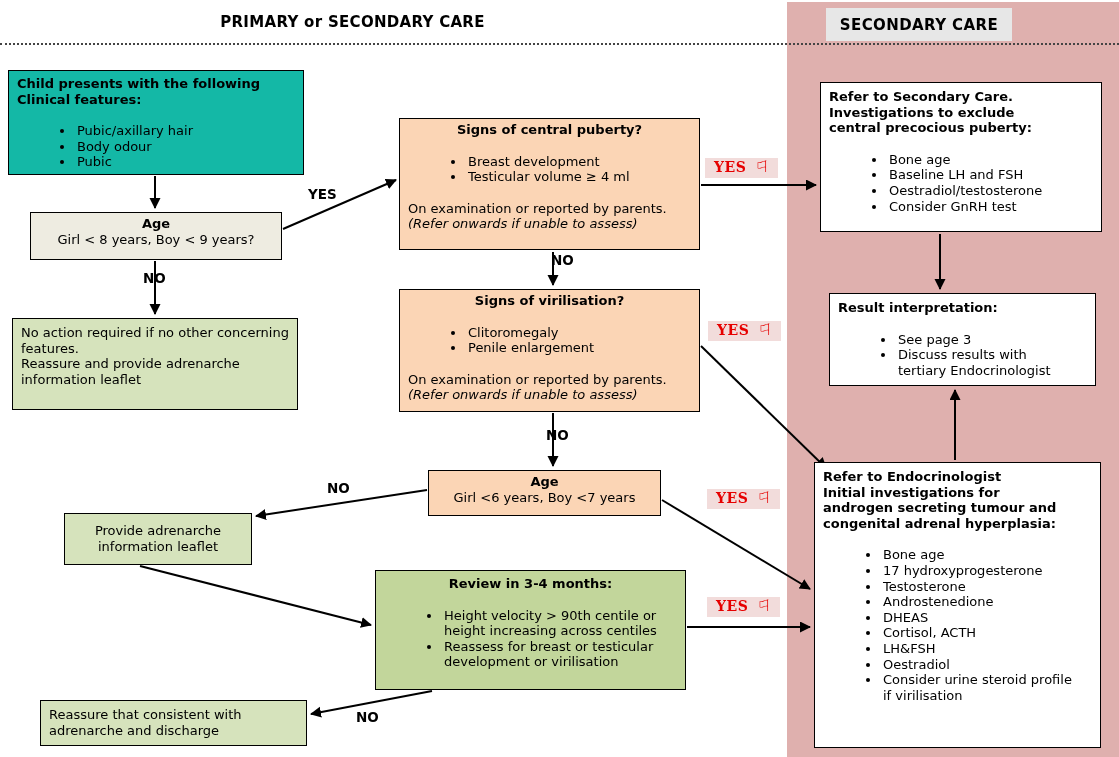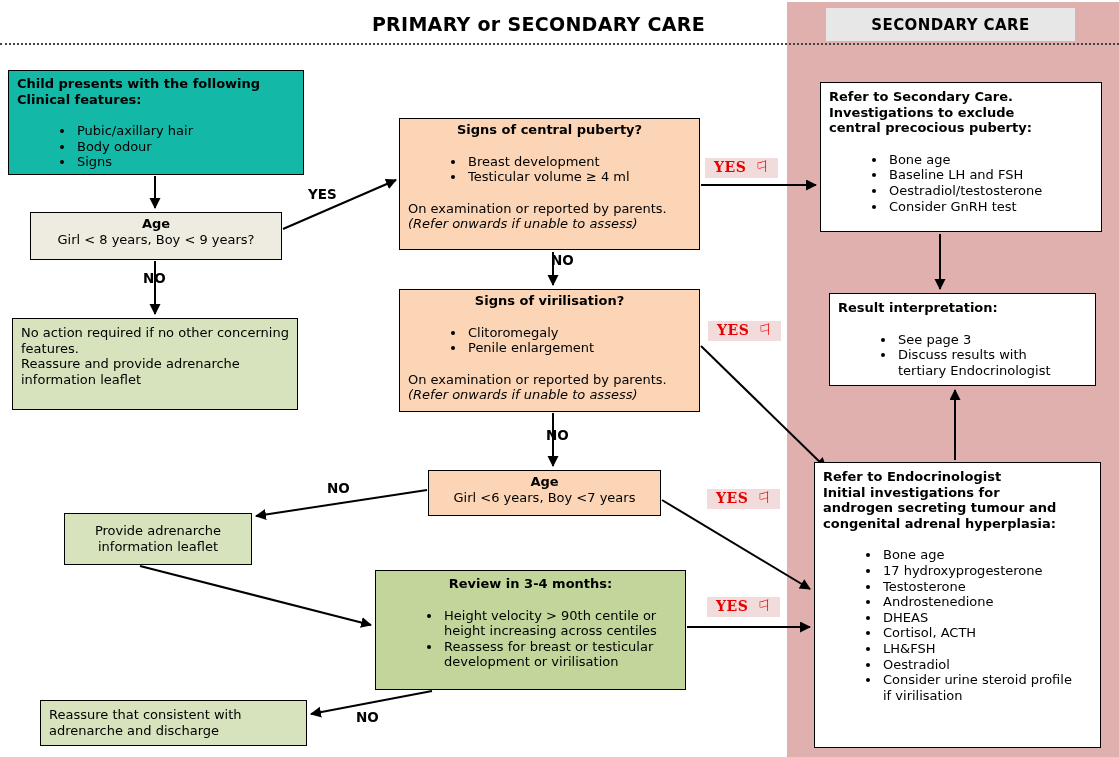--- a/index.html
+++ b/index.html
@@ -11,25 +11,25 @@
   }
   .pink-panel {
     position: absolute; left: 787px; top: 2px; width: 332px; height: 755px;
     background: #DFB0AE; z-index: 0;
   }
   .dotted-line {
     position: absolute; left: 0; top: 43px; width: 1119px; height: 0;
     border-top: 2px dotted #444; z-index: 1;
   }
   .header-left {
-    position: absolute; left: 0; top: 13px; width: 705px; text-align: right;
-    font-weight: bold; font-size: 19px; letter-spacing: 0.3px; z-index: 2;
+    position: absolute; left: 0; top: 13px; width: 705px; text-align: center;
+    font-weight: bold; font-size: 15px; letter-spacing: 0.3px; z-index: 2;
   }
   .header-right {
-    position: absolute; left: 826px; top: 8px; width: 249px; height: 33px;
+    position: absolute; left: 826px; top: 8px; width: 186px; height: 33px;
     background: #E7E7E7; display: flex; align-items: center; justify-content: center;
     font-weight: bold; font-size: 15px; letter-spacing: 0.4px; z-index: 2;
   }
   .arrows { position: absolute; left: 0; top: 0; z-index: 1; }
   .box {
     position: absolute; border: 1.6px solid #000; padding: 3px 8px;
     z-index: 2; font-size: 13px;
   }
   .bold { font-weight: bold; }
   .pre { white-space: pre-line; }
@@ -97,21 +97,21 @@
       <line x1="955" y1="460" x2="955" y2="390" marker-end="url(#ah)"></line>
     </g>
   </svg>
 
   <div class="box" id="b-child">
     <div class="bold pre">Child presents with the following
 Clinical features:</div>
     <ul class="bullets">
       <li>Pubic/axillary hair</li>
       <li>Body odour</li>
-      <li>Signs</li>
+      <li>Pubic</li>
     </ul>
   </div>
 
   <div class="box ctr" id="b-age1">
     <div class="bold">Age</div>
     <div>Girl &lt; 8 years, Boy &lt; 9 years?</div>
   </div>
 
   <div class="box pre" id="b-noact">No action required if no other concerning features.
 Reassure and provide adrenarche information leaflet</div>

